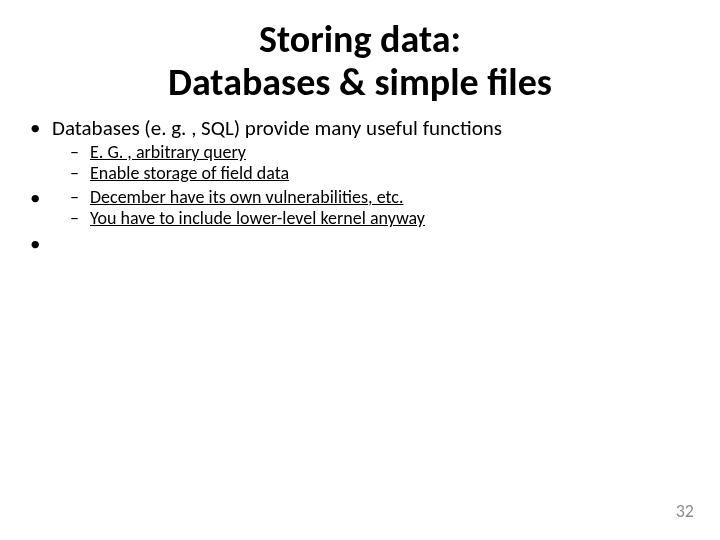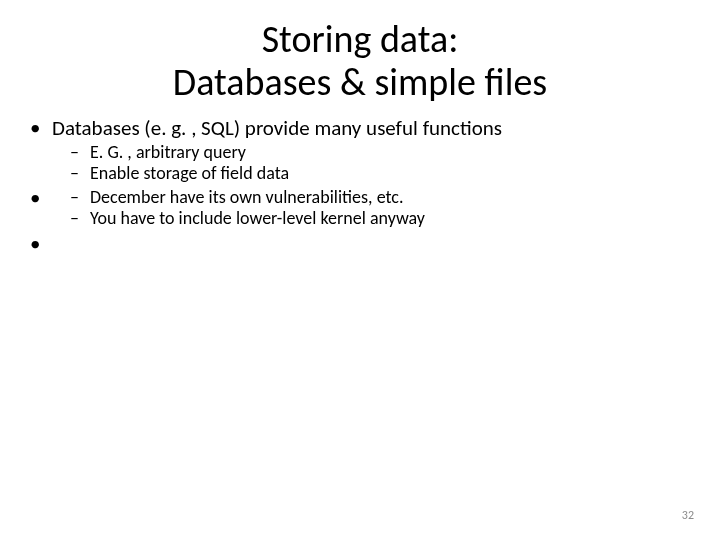--- a/index.html
+++ b/index.html
@@ -8,21 +8,21 @@
     font-family: Calibri, "Segoe UI", Arial, sans-serif;
     background: #ffffff;
     color: #000000;
     position: relative;
     padding: 12px 22px 0 22px;
   }
   .title {
     text-align: center;
     font-size: 38px;
     line-height: 1.12;
-    font-weight: 400;
+    font-weight: 700;
     margin: 6px 0 14px 0;
   }
   .content {
     font-size: 21px;
     line-height: 1.12;
   }
   ul.level1 {
     list-style: none;
     padding-left: 30px;
   }
@@ -37,37 +37,38 @@
     top: 0;
     font-size: 21px;
   }
   ul.level2 {
     list-style: none;
     padding-left: 38px;
     font-size: 18px;
     line-height: 1.18;
     margin-top: 1px;
     margin-bottom: 3px;
+    text-decoration: underline;
   }
   ul.level2 > li {
     position: relative;
     margin-bottom: 0px;
   }
   ul.level2 > li::before {
     content: "–";
     position: absolute;
     left: -20px;
     top: 0;
     font-size: 18px;
   }
   .pagenum {
     position: absolute;
     bottom: 18px;
     right: 26px;
-    font-size: 12px;
+    font-size: 18px;
     color: #8b8b8b;
   }
   .italic { font-style: italic; }
 </style>
 </head>
 <body>
 
 <div class="title">
   <span>Storing data:</span><br>
   <span>Databases &amp; simple files</span>

